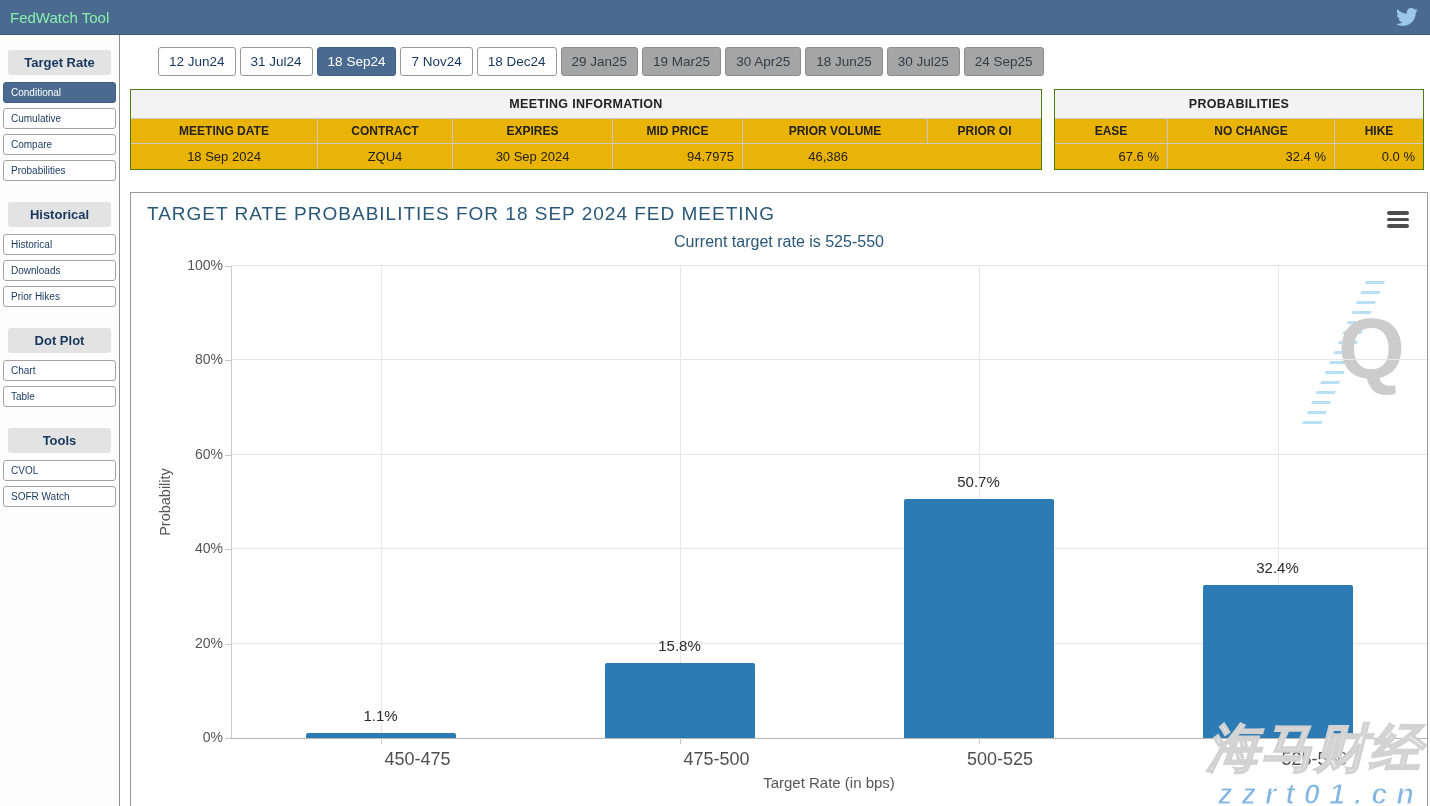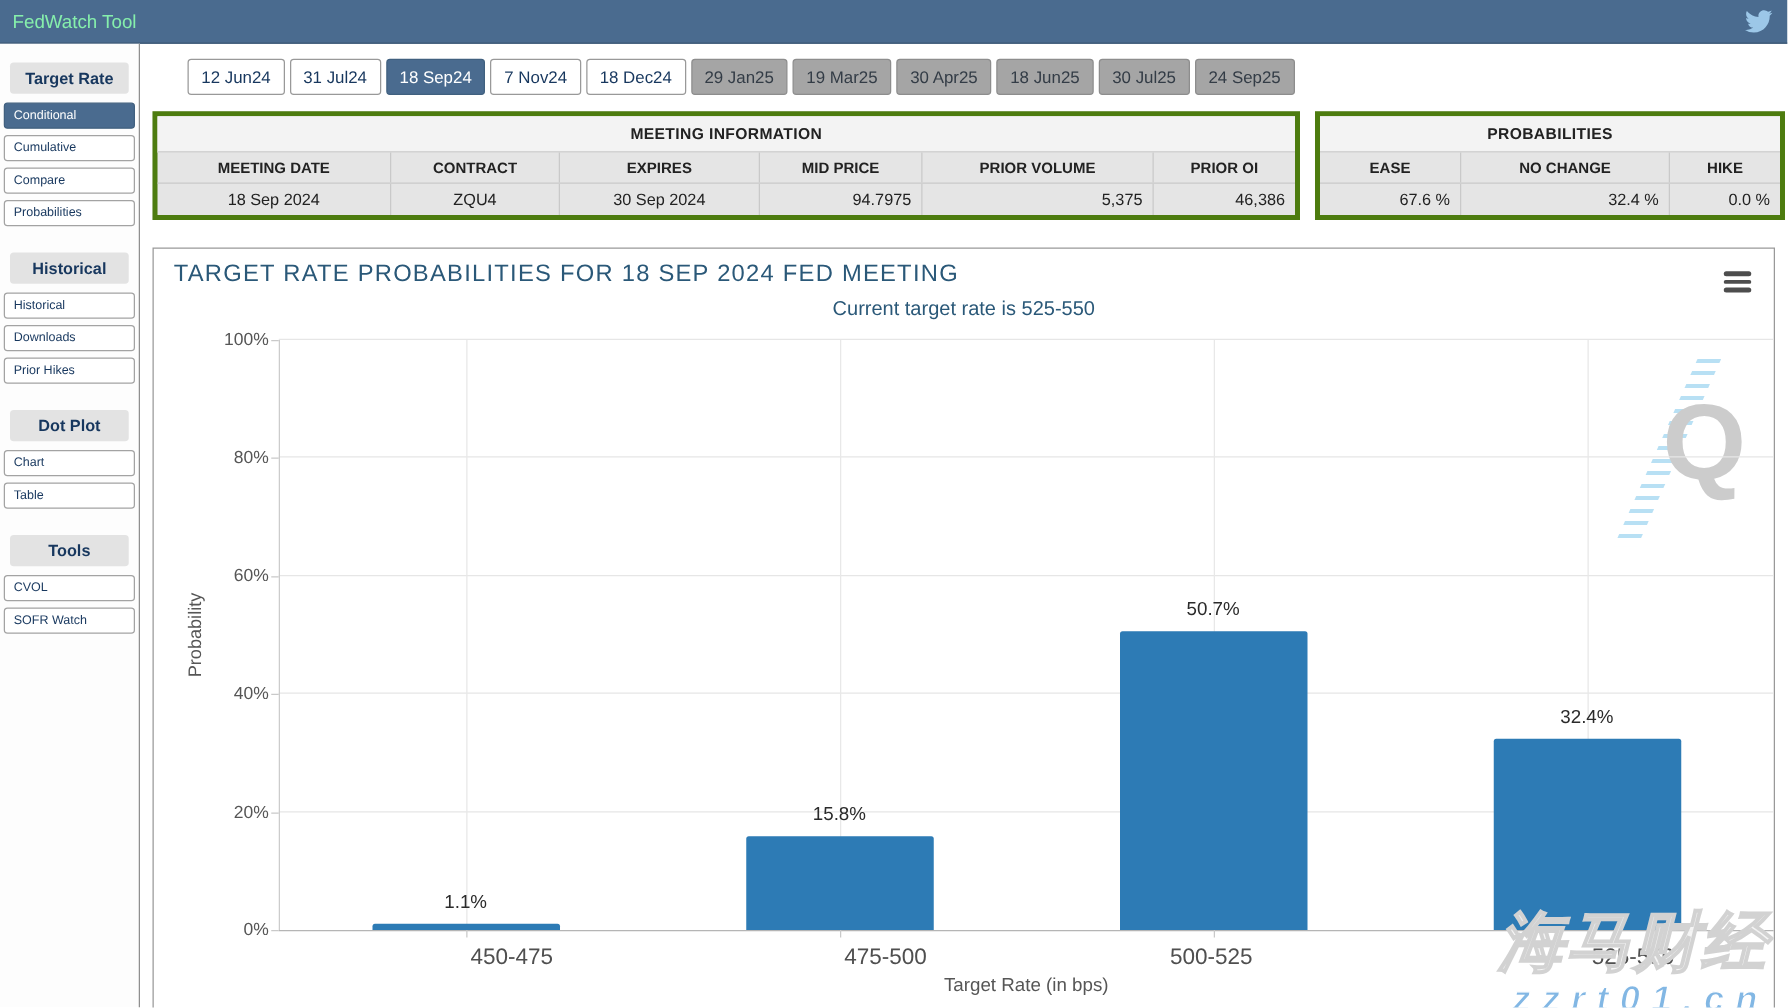--- a/index.html
+++ b/index.html
@@ -28,21 +28,21 @@
 
   
   .tabs { display:flex; gap:4px; margin-bottom:13px;margin-left:28px; }
   .tab { border:1px solid #999; border-radius:3px; background:#fff; color:#17375e;
     font-size:13.5px; padding:6px 10px; cursor:pointer; white-space:nowrap; }
   .tab.active { background:#4a6b8f; border-color:#40607f; color:#fff; }
   .tab.disabled { background:#a5a5a5; border-color:#8d8d8d; color:#333c46; }
 
   
   .panels { display:flex; gap:12px; }
-  .panel { border:4px solid #4d7c0f; background:#e5e5e5; }
+  .panel { border:1px solid #4d7c0f; background:#eab308; }
   .panel-title { background:#f3f3f3; border-bottom:1px solid #c9c9c9; text-align:center;
     font-weight:bold; font-size:12.5px; color:#222; padding:7px 0; letter-spacing:.3px; }
   .trow { display:flex; }
   .trow.head { border-bottom:1px solid #c9c9c9; }
   .tcell { border-right:1px solid #c9c9c9; font-size:13px; padding:5px 8px; color:#222;
     display:flex; align-items:center; }
   .tcell:last-child { border-right:none; }
   .trow.head .tcell { font-weight:bold; font-size:12px; justify-content:center; }
   .al-c { justify-content:center; } .al-r { justify-content:flex-end; }
   
@@ -148,21 +148,20 @@
           <div class="tcell m2">EXPIRES</div>
           <div class="tcell m3">MID PRICE</div>
           <div class="tcell m4">PRIOR VOLUME</div>
           <div class="tcell m5">PRIOR OI</div>
         </div>
         <div class="trow">
           <div class="tcell m0 al-c">18 Sep 2024</div>
           <div class="tcell m1 al-c">ZQU4</div>
           <div class="tcell m2 al-c">30 Sep 2024</div>
           <div class="tcell m3 al-r">94.7975</div>
-          <div class="tcell m4 al-r">5,375</div>
           <div class="tcell m5 al-r">46,386</div>
         </div>
       </div>
 
       <div class="panel">
         <div class="panel-title">PROBABILITIES</div>
         <div class="trow head">
           <div class="tcell p0">EASE</div>
           <div class="tcell p1">NO CHANGE</div>
           <div class="tcell p2">HIKE</div>
@@ -216,21 +215,21 @@
           <div class="xtick-label" style="left: 79.5px; top: 483px;">450-475</div>
           <div class="vgrid" style="left: 448.5px;"></div>
           <div class="bar" style="left: 373.5px; height: 74.576px; background: rgb(45, 123, 181);"></div>
           <div class="bar-label" style="left: 388.5px; top: 371.424px;">15.8%</div>
           <div class="xtick-mark" style="left: 448.5px; top: 472px;"></div>
           <div class="xtick-label" style="left: 378.5px; top: 483px;">475-500</div>
           <div class="vgrid" style="left: 747.5px;"></div>
           <div class="bar" style="left: 672.5px; height: 239.304px; background: rgb(45, 123, 181);"></div>
           <div class="bar-label" style="left: 687.5px; top: 206.696px;">50.7%</div>
           <div class="xtick-mark" style="left: 747.5px; top: 472px;"></div>
-          <div class="xtick-label" style="left: 639px; top: 483px;">500-525</div>
+          <div class="xtick-label" style="left: 662px; top: 483px;">500-525</div>
           <div class="vgrid" style="left: 1046.5px;"></div>
           <div class="bar" style="left: 971.5px; height: 152.928px; background: rgb(45, 123, 181);"></div>
           <div class="bar-label" style="left: 986.5px; top: 293.072px;">32.4%</div>
           <div class="xtick-mark" style="left: 1046.5px; top: 472px;"></div>
           <div class="xtick-label" style="left: 976.5px; top: 483px;">525-550</div>
           <div class="y-axis-title">Probability</div>
           <div class="x-axis-title" style="top: 508px;">Target Rate (in bps)</div>
         </div>
 
       <div class="site-mark">

